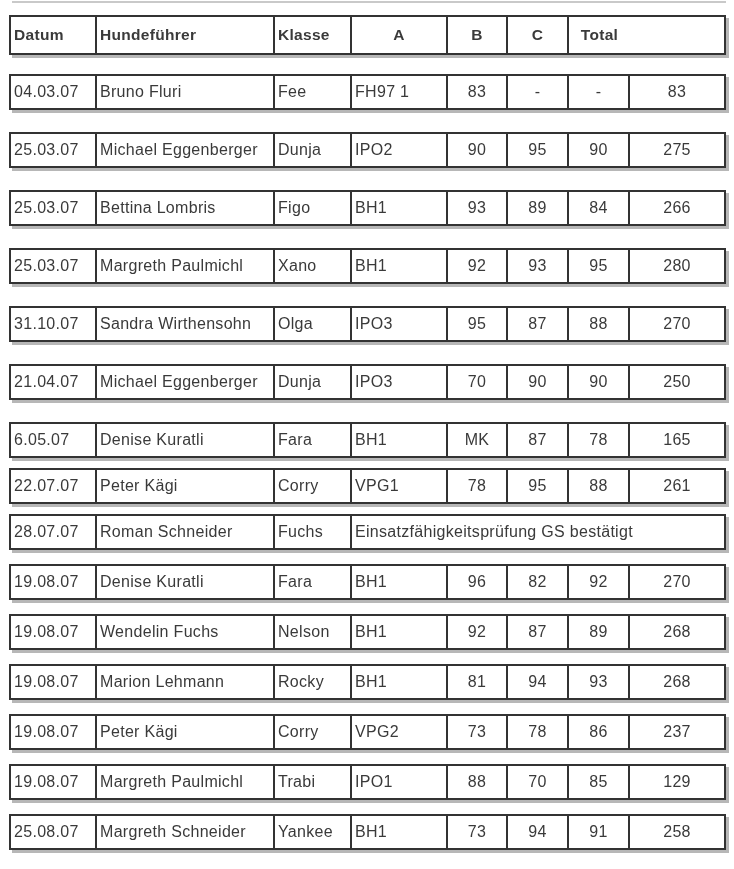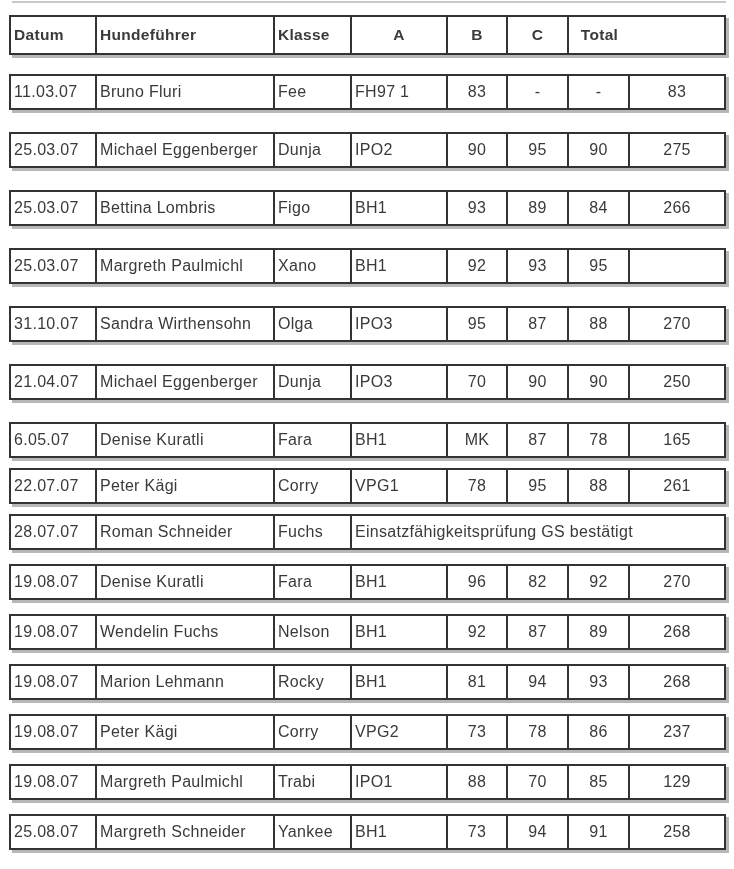--- a/index.html
+++ b/index.html
@@ -68,21 +68,21 @@
       <div class="c l">Datum</div>
       <div class="c l">Hundeführer</div>
       <div class="c l">Klasse</div>
       <div class="c n">A</div>
       <div class="c n">B</div>
       <div class="c n">C</div>
       <div class="c n last">Total</div>
     </div>
 
     <div class="row">
-      <div class="c l">11.03.07</div>
+      <div class="c l">04.03.07</div>
       <div class="c l">Bruno Fluri</div>
       <div class="c l">Fee</div>
       <div class="c l">FH97 1</div>
       <div class="c n">83</div>
       <div class="c n">-</div>
       <div class="c n">-</div>
       <div class="c n last">83</div>
     </div>
 
     <div class="row">
@@ -108,20 +108,21 @@
     </div>
 
     <div class="row">
       <div class="c l">25.03.07</div>
       <div class="c l">Margreth Paulmichl</div>
       <div class="c l">Xano</div>
       <div class="c l">BH1</div>
       <div class="c n">92</div>
       <div class="c n">93</div>
       <div class="c n">95</div>
+      <div class="c n last">280</div>
     </div>
 
     <div class="row">
       <div class="c l">31.10.07</div>
       <div class="c l">Sandra Wirthensohn</div>
       <div class="c l">Olga</div>
       <div class="c l">IPO3</div>
       <div class="c n">95</div>
       <div class="c n">87</div>
       <div class="c n">88</div>

